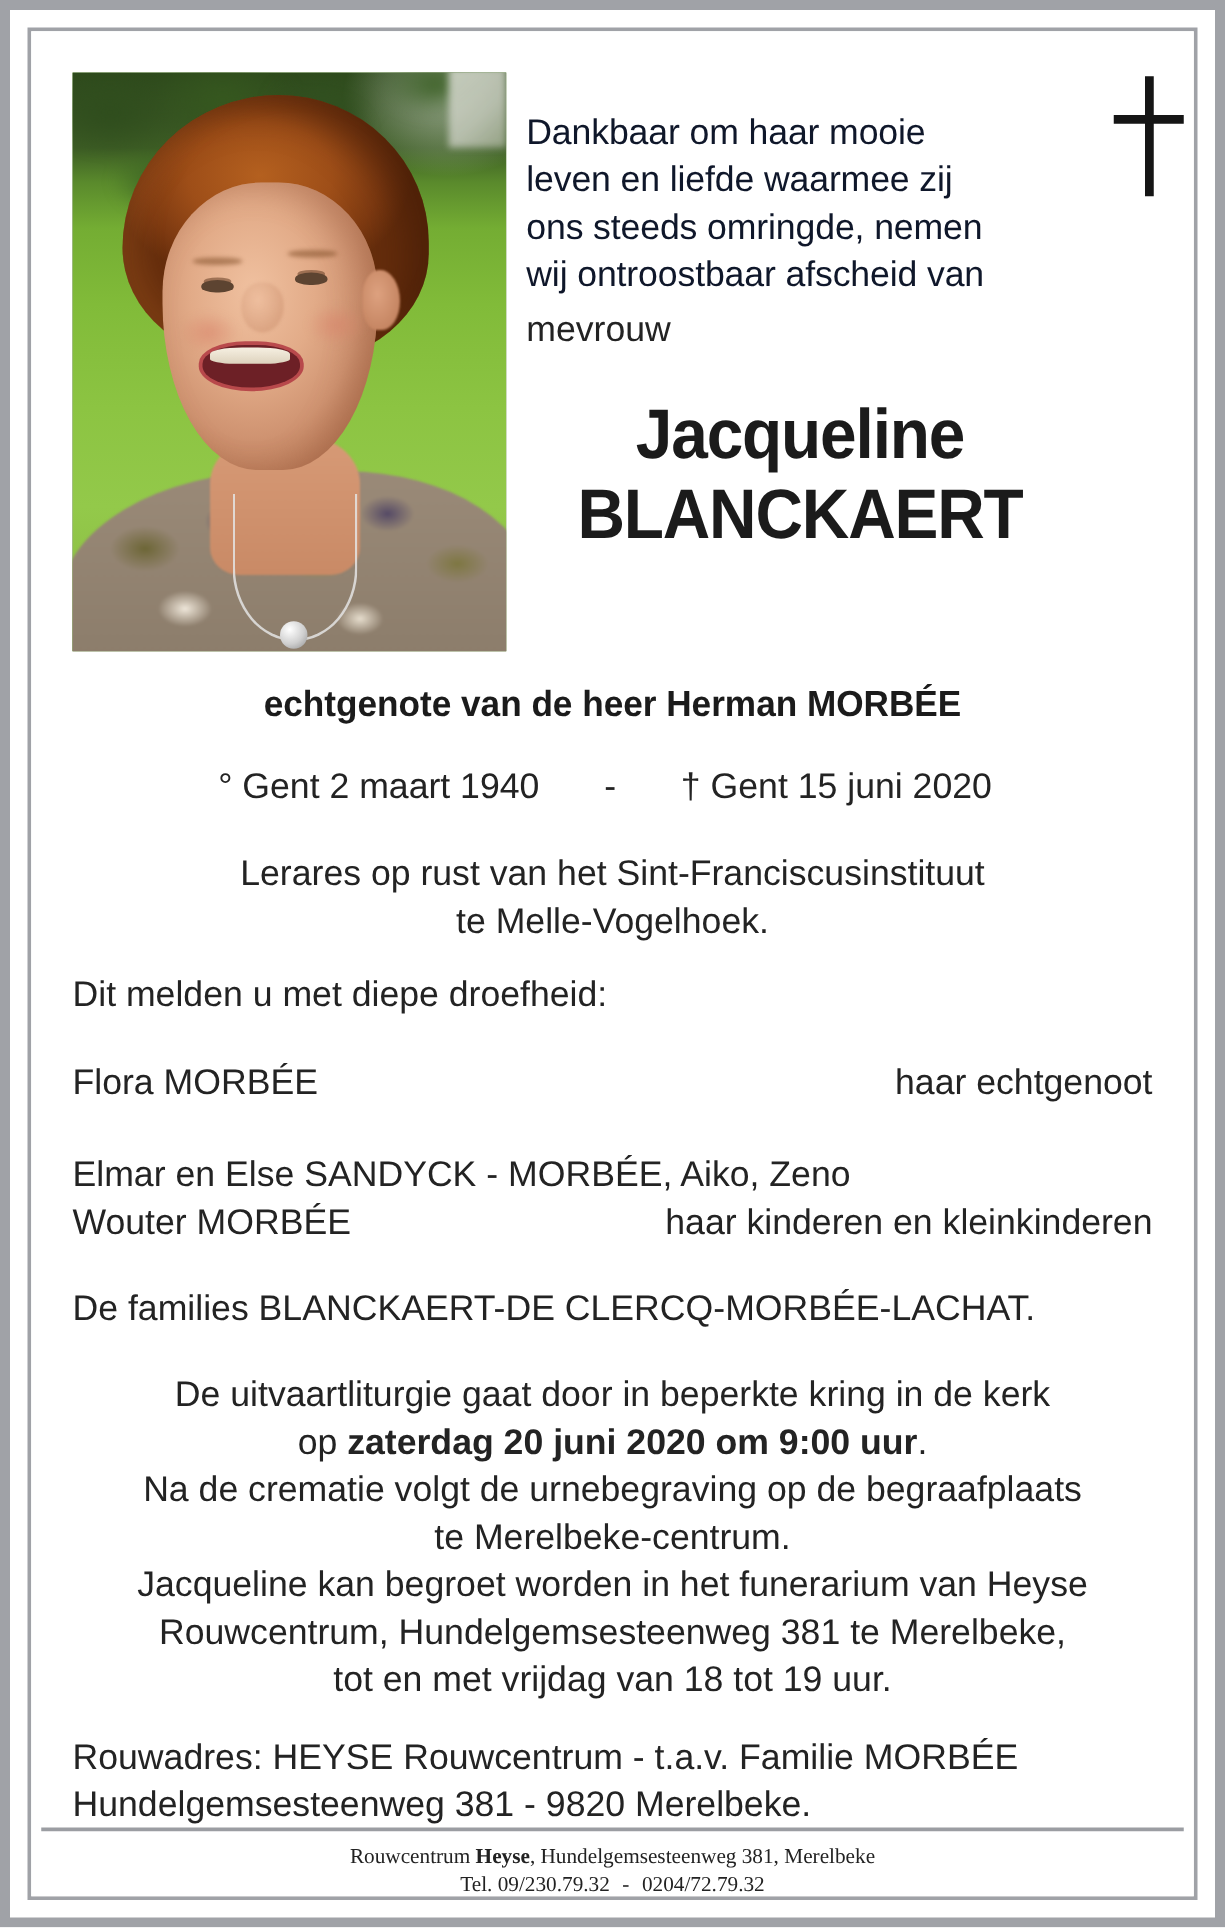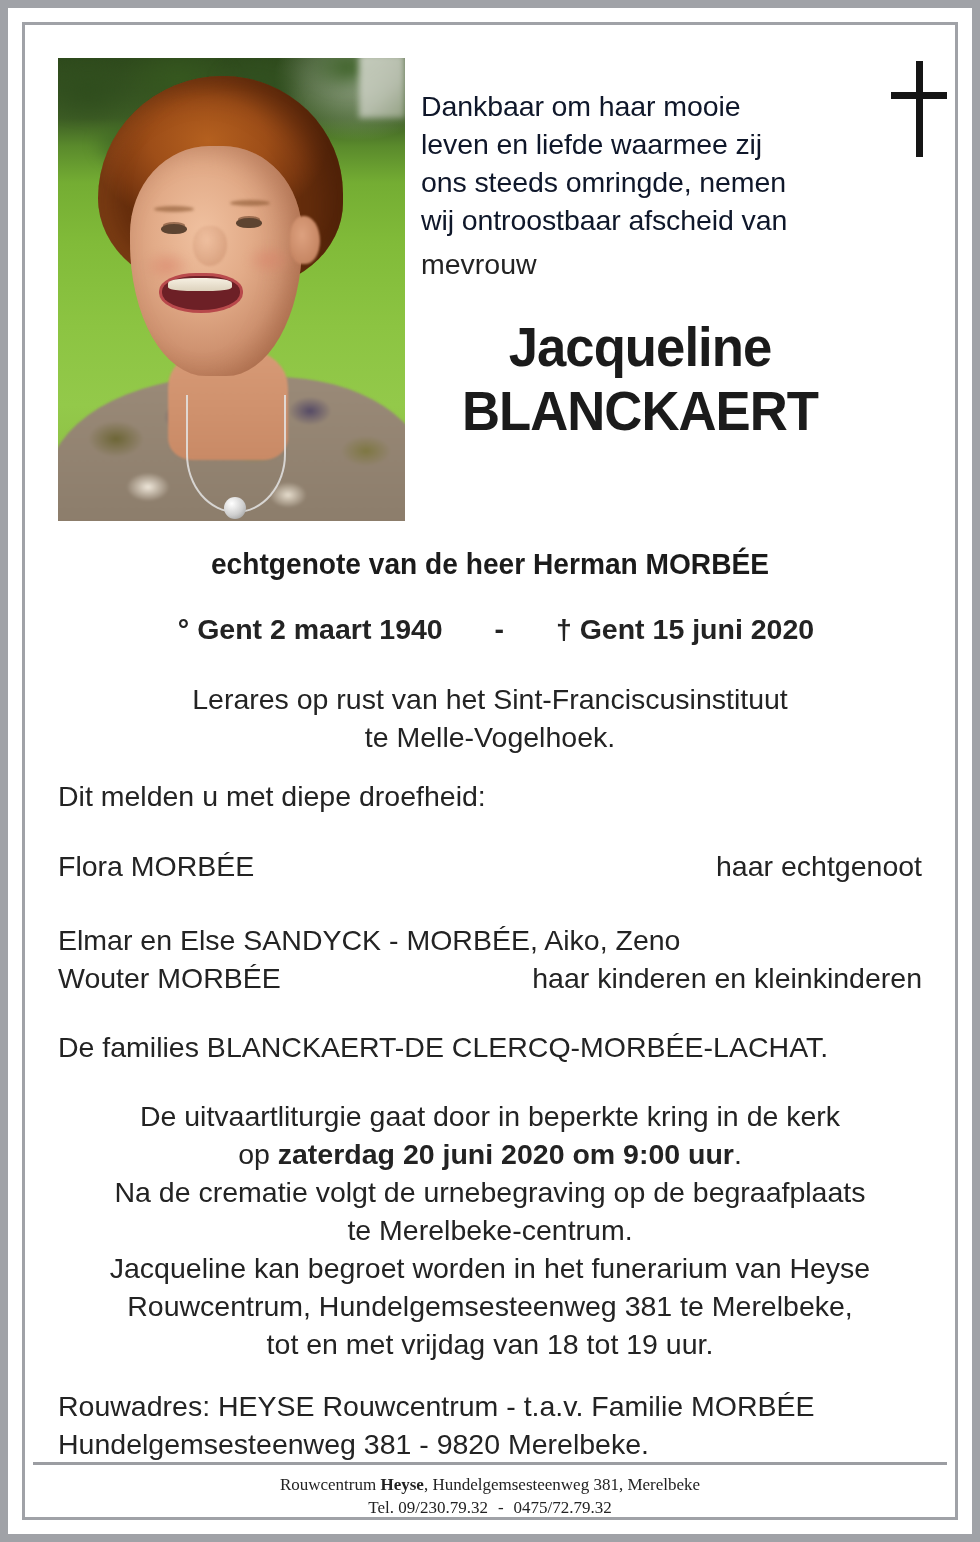--- a/index.html
+++ b/index.html
@@ -288,28 +288,27 @@
     font-weight: bold;
     font-size: 29px;
     line-height: 40px;
     color: #1b1b1b;
     transform: scaleX(0.97);
     transform-origin: center top;
   }
 
   .dates {
     position: absolute;
-    left: 39px;
+    left: 27px;
     top: 585px;
     width: 864px;
     text-align: center;
     font-size: 28.5px;
     line-height: 38px;
     color: #232323;
-    font-weight: bold;
   }
   .dates .gap { display: inline-block; width: 36px; }
 
   .profession {
     position: absolute;
     left: 33px;
     top: 655px;
     width: 864px;
     text-align: center;
     font-size: 28.5px;
@@ -493,17 +492,17 @@
 
     <div class="mourn">
       <div>Rouwadres: HEYSE Rouwcentrum - t.a.v. Familie MORBÉE</div>
       <div>Hundelgemsesteenweg 381 - 9820 Merelbeke.</div>
     </div>
 
     <div class="rule"></div>
 
     <div class="footer">
       <div><span>Rouwcentrum </span><b>Heyse</b><span>, Hundelgemsesteenweg 381, Merelbeke</span></div>
-      <div><span>Tel. </span><span>09/230.79.32</span><span class="sep"></span><span>-</span><span class="sep"></span><span>0475/72.79.32</span></div>
+      <div><span>Tel. </span><span>09/230.79.32</span><span class="sep"></span><span>-</span><span class="sep"></span><span>0204/72.79.32</span></div>
     </div>
 
   </div>
 </div>
 
 </body></html>

